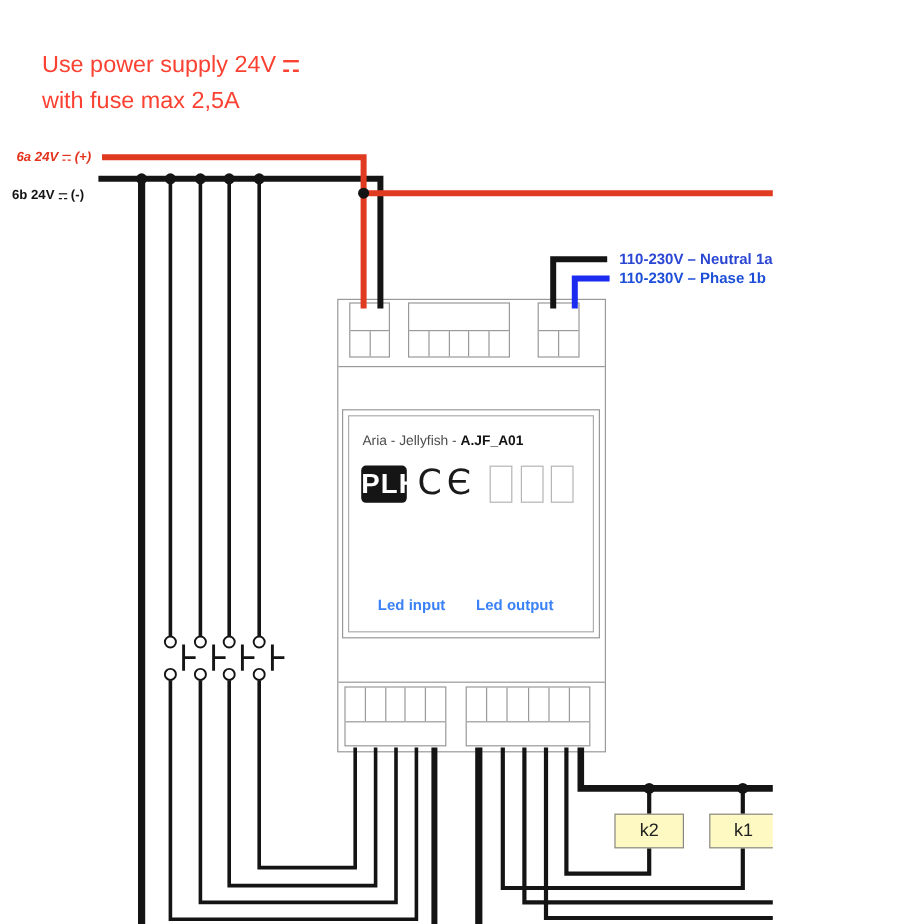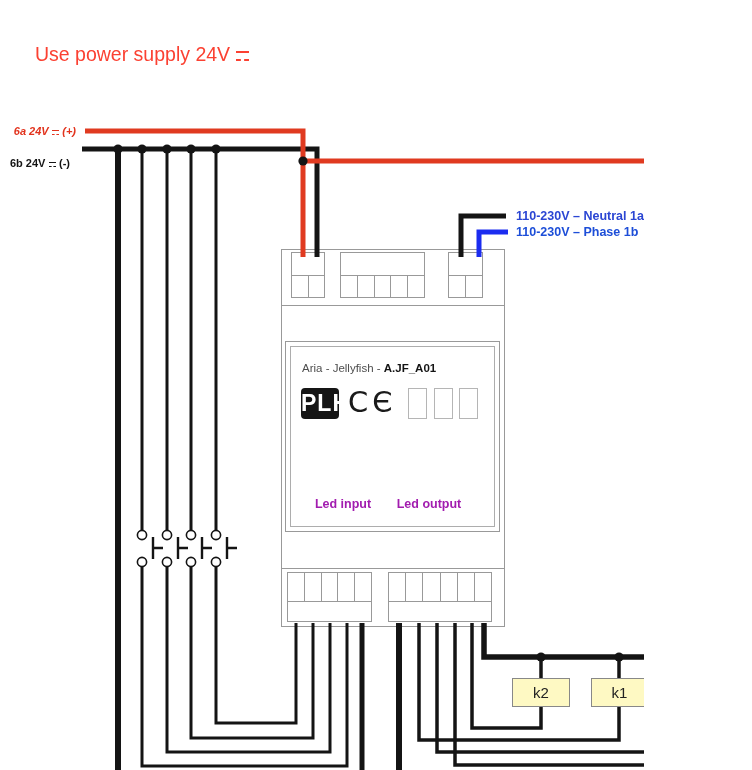--- a/index.html
+++ b/index.html
@@ -37,21 +37,21 @@
 
   .model{position:absolute;left:302px;top:327px;font-size:11.5px;color:#4d4d4d;white-space:nowrap;text-align:right;}
   .model b{color:#141414;}
   .plh{position:absolute;left:301px;top:353px;width:38px;height:31px;background:#151515;
        color:#fff;font-weight:bold;font-size:23px;letter-spacing:1px;border-radius:4px;
        text-align:center;line-height:31px;}
   .ce{position:absolute;left:348px;top:350px;font-family:"DejaVu Sans",sans-serif;
       font-size:29px;color:#1a1a1a;letter-spacing:4px;}
   .ph-box{position:absolute;top:353px;width:19px;height:31px;border:1.5px solid #b5b5b5;
           box-sizing:border-box;}
-  .led-lbl{position:absolute;top:462px;font-size:12.5px;font-weight:bold;color:#a21caf;
+  .led-lbl{position:absolute;top:462px;font-size:12.5px;font-weight:bold;color:#3b82f6;
            text-align:center;}
 
   .kbox{position:absolute;top:643px;height:29px;border:1px solid #888;box-sizing:border-box;
         background:#fef9c3;display:flex;align-items:center;justify-content:center;
         font-size:15px;color:#222;}
 
   
   svg.overlay{position:absolute;left:0;top:0;z-index:5;pointer-events:none;}
   .w3 {stroke:#141414;stroke-width:3;fill:none;}
   .w35{stroke:#141414;stroke-width:3.5;fill:none;}
@@ -67,20 +67,21 @@
   .cnt{fill:#fff;stroke:#141414;stroke-width:1.6;}
   .act{stroke:#141414;stroke-width:2.4;fill:none;}
 </style>
 </head>
 <body>
 
 <div class="canvas">
 
   <div class="title">
     <div><span>Use power supply 24V</span><span class="dc"></span></div>
+    <div>with fuse max 2,5A</div>
   </div>
 
   <div class="lbl lbl-6a">
     <span>6a 24V</span><span class="dc"></span>
     <span>(+)</span>
   </div>
   <div class="lbl lbl-6b">
     <span>6b 24V</span><span class="dc"></span>
     <span>(-)</span>
   </div>

